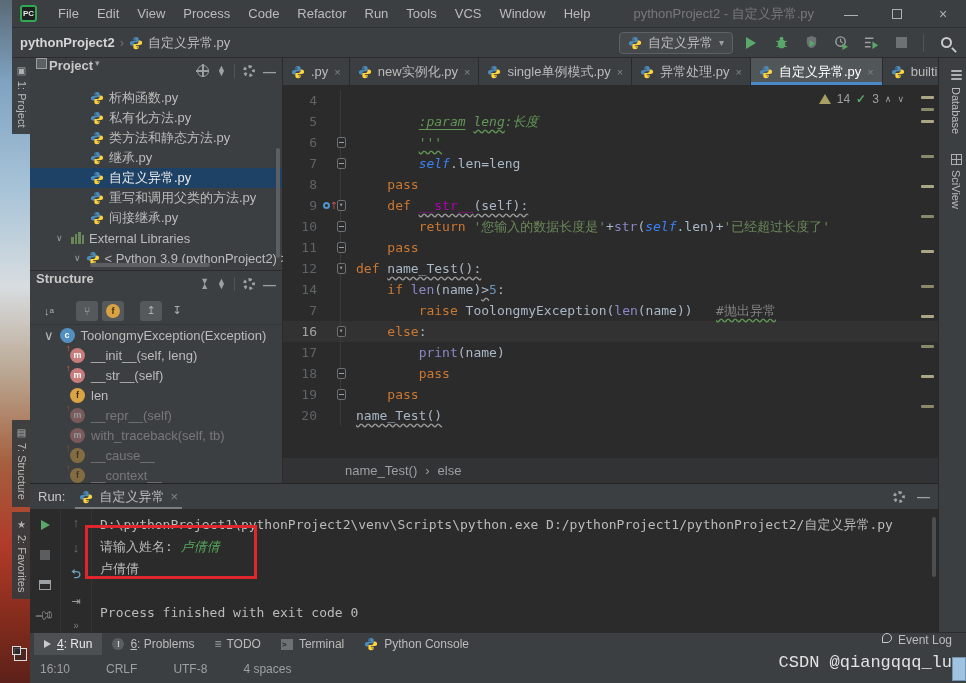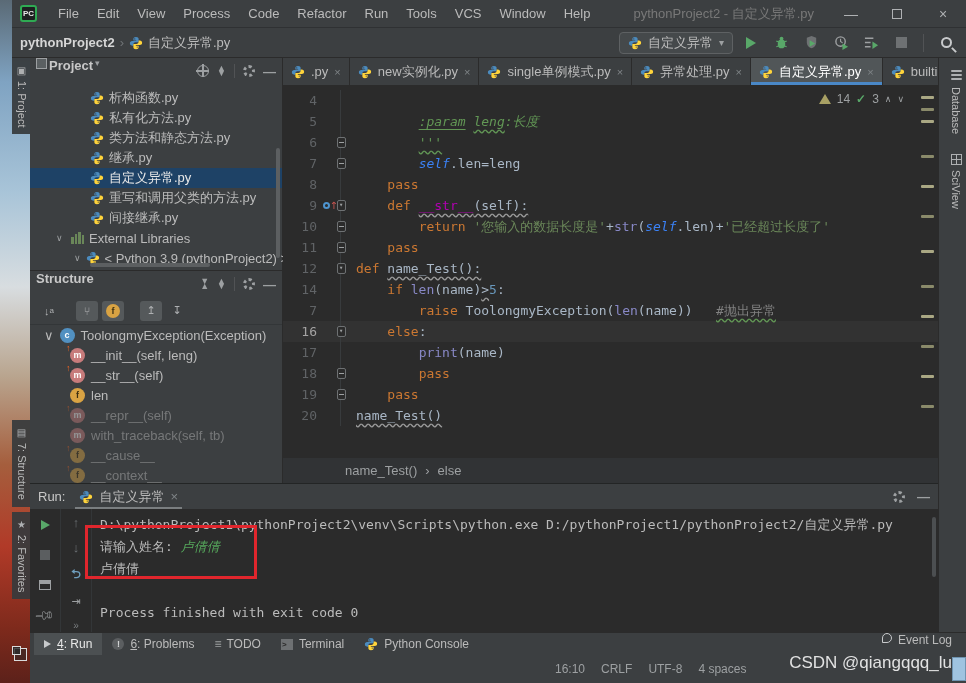--- a/index.html
+++ b/index.html
@@ -177,23 +177,23 @@
   .bb-problems { width:12px; height:12px; border-radius:50%; background:#5b5e60; color:#d0d2d3; font-size:9px; font-weight:bold;
     display:flex; align-items:center; justify-content:center;}
   .bb-todo { color:#9da0a2; font-size:12px; letter-spacing:-1px;}
   .bb-term { width:12px; height:11px; background:#6e7173; color:#2b2b2b; font-size:8px; font-weight:bold; line-height:11px; padding-left:1px;}
   #event-log { margin-left:auto; display:flex; gap:6px; padding-right:14px; color:#bbbbbb;}
   .bell-ico { width:10px; height:10px; border:1.5px solid #c8cacc; border-radius:50% 50% 50% 0;}
 
   
   #status-bar { left:30px; top:655px; width:936px; height:28px; background:#3c3f41; display:flex; align-items:center;
     font-size:12px; color:#9da0a2; padding-left:10px;}
-  #status-items { margin-left:515px; display:flex; gap:16px; }
+  #status-items { display:flex; gap:36px; }
   #watermark { position:absolute; right:14px; top:653px; font-size:17px; color:rgba(240,240,240,.92);
-    font-family:Liberation Sans, sans-serif; z-index:8; }
+    font-family:Liberation Mono, monospace; z-index:8; }
   #corner-thumb { right:0; top:657px; width:14px; height:24px; background:#9fc3e0; border:1px solid #6f93b0; z-index:7;}
 </style>
 </head>
 <body>
 
 <div id="stage">
   <div id="wallpaper" class="abs"></div>
 
   <div id="titlebar" class="abs">
     <div class="pc-logo">PC</div>

